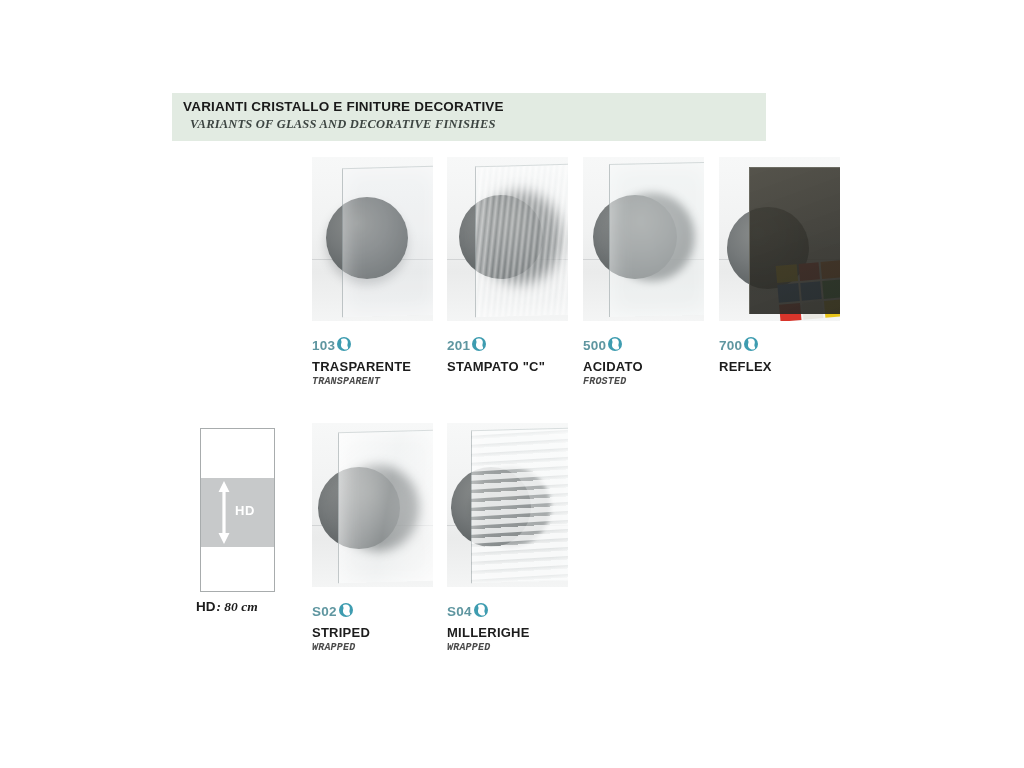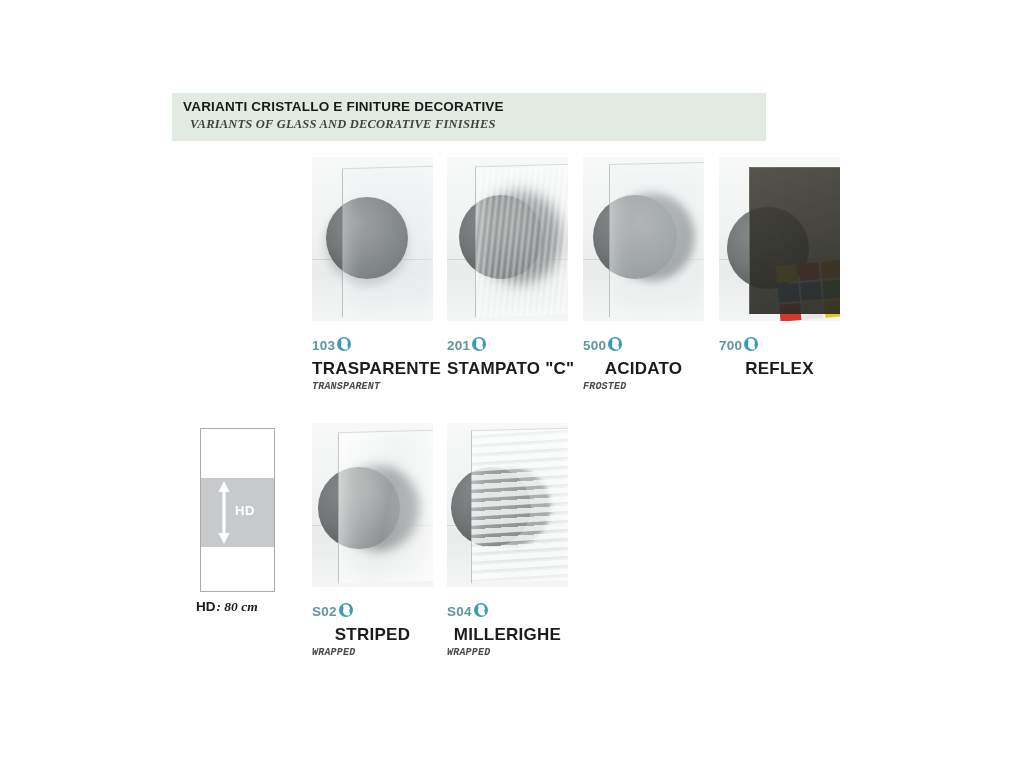--- a/index.html
+++ b/index.html
@@ -186,26 +186,25 @@
   }
   .code-num {
     font-size: 13.5px;
     font-weight: bold;
     color: #5f96a0;
     letter-spacing: 0.3px;
   }
   .finish-icon { display: block; }
   .name-it {
     margin-top: 5px;
-    font-size: 17px;
+    font-size: 13px;
     font-weight: bold;
     color: #1c1c1c;
     letter-spacing: 0.25px;
     white-space: nowrap;
-    text-align: center;
   }
   .name-en {
     margin-top: 2px;
     font-size: 10px;
     font-style: italic;
     font-family: Liberation Mono, monospace;
     font-weight: bold;
     color: #4a4a4a;
     letter-spacing: 0.2px;
     white-space: nowrap;

